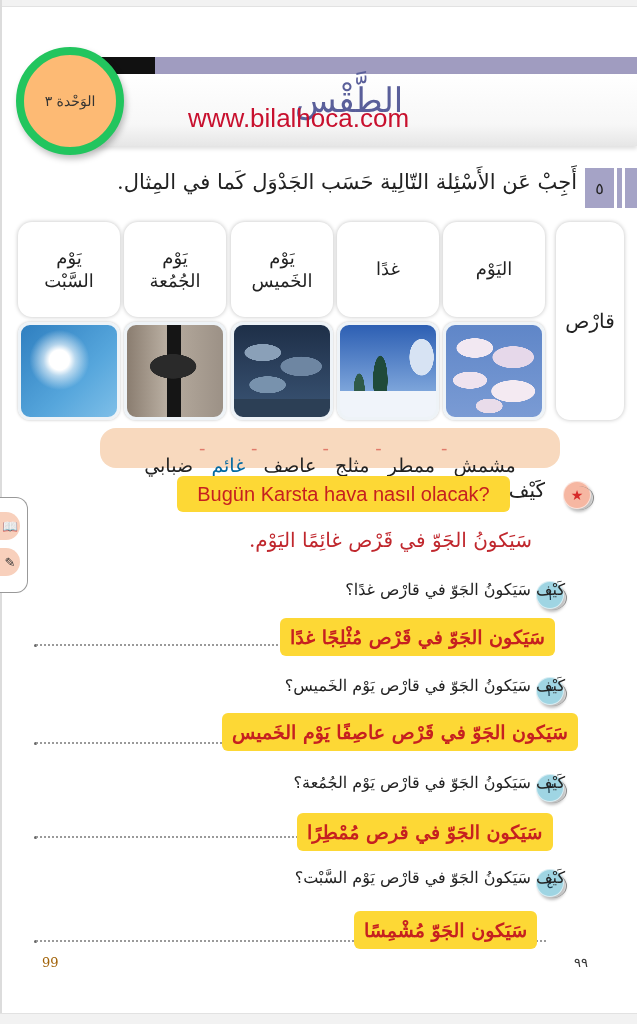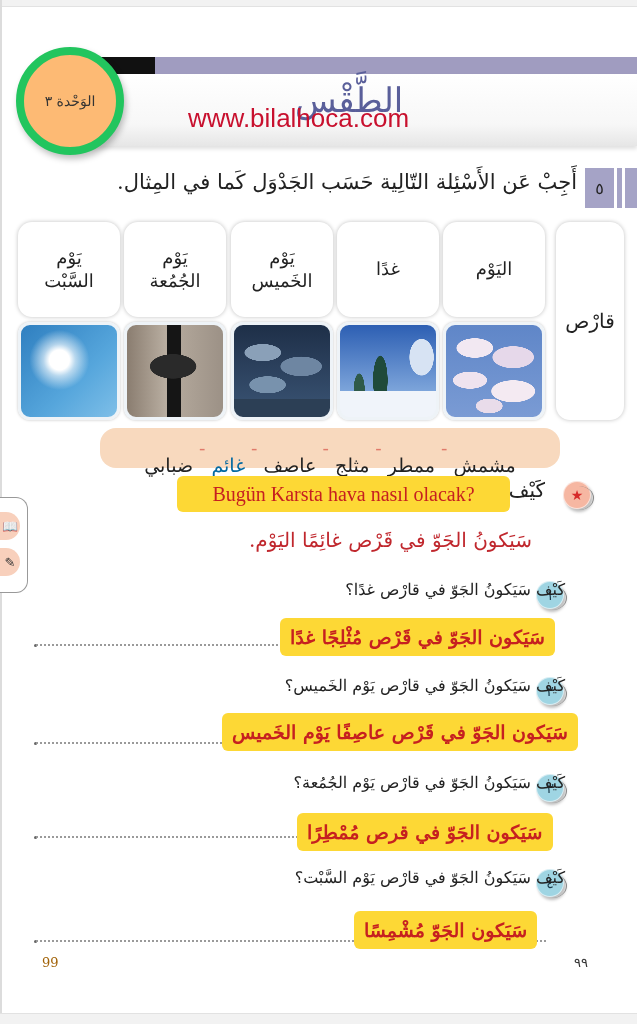--- a/index.html
+++ b/index.html
@@ -78,21 +78,21 @@
   .badge { position: absolute; width: 28px; height: 28px; border-radius: 50%; display: flex; align-items: center; justify-content: center;
     font-size: 14px; box-shadow: 2px 3px 3px rgba(0,0,0,0.25); border: 1px solid rgba(255,255,255,0.6); }
   .badge.star { background: #f6b7a2; color: #d62a2a; }
   .badge.num { background: #9fd5e3; color: #1a3a4a; }
   .badge::after { content: ""; position: absolute; right: -4px; top: 4px; width: 30px; height: 24px; border-right: 1px solid #888; border-radius: 50%; }
 
   .q-text { position: absolute; right: 72px; font-size: 16px; color: #222; direction: rtl; white-space: nowrap; }
   .example-answer { position: absolute; right: 105px; top: 528px; font-size: 20px; color: #c0272d; direction: rtl; white-space: nowrap; }
 
   .tr-pill { position: absolute; left: 177px; top: 476px; width: 333px; height: 36px; background: #fdd835; border-radius: 6px;
-    font-family: Liberation Serif, serif; font-size: 20px; color: #c62020; display: flex; align-items: center; justify-content: center; }
+    font-family: Liberation Sans, sans-serif; font-size: 20px; color: #c62020; display: flex; align-items: center; justify-content: center; }
   .kayf-head { position: absolute; right: 92px; top: 478px; font-size: 20px; direction: rtl; }
 
   .answer-line { position: absolute; left: 36px; border-bottom: 2px dotted #9a9a9a; height: 2px; width: 510px; }
   .line-dot { position: absolute; left: 34px; width: 3px; height: 3px; background: #666; border-radius: 50%; }
   .answer-pill { position: absolute; background: #fdd835; border-radius: 6px; padding: 0 10px; height: 38px; display: flex; align-items: center;
     font-size: 19px; font-weight: bold; color: #c62020; direction: rtl; white-space: nowrap; }
 
   
   .side-tab { position: absolute; left: 0; top: 497px; width: 28px; height: 96px; background: #fff; border: 1px solid #999; border-left: none;
     border-radius: 0 12px 12px 0; }

